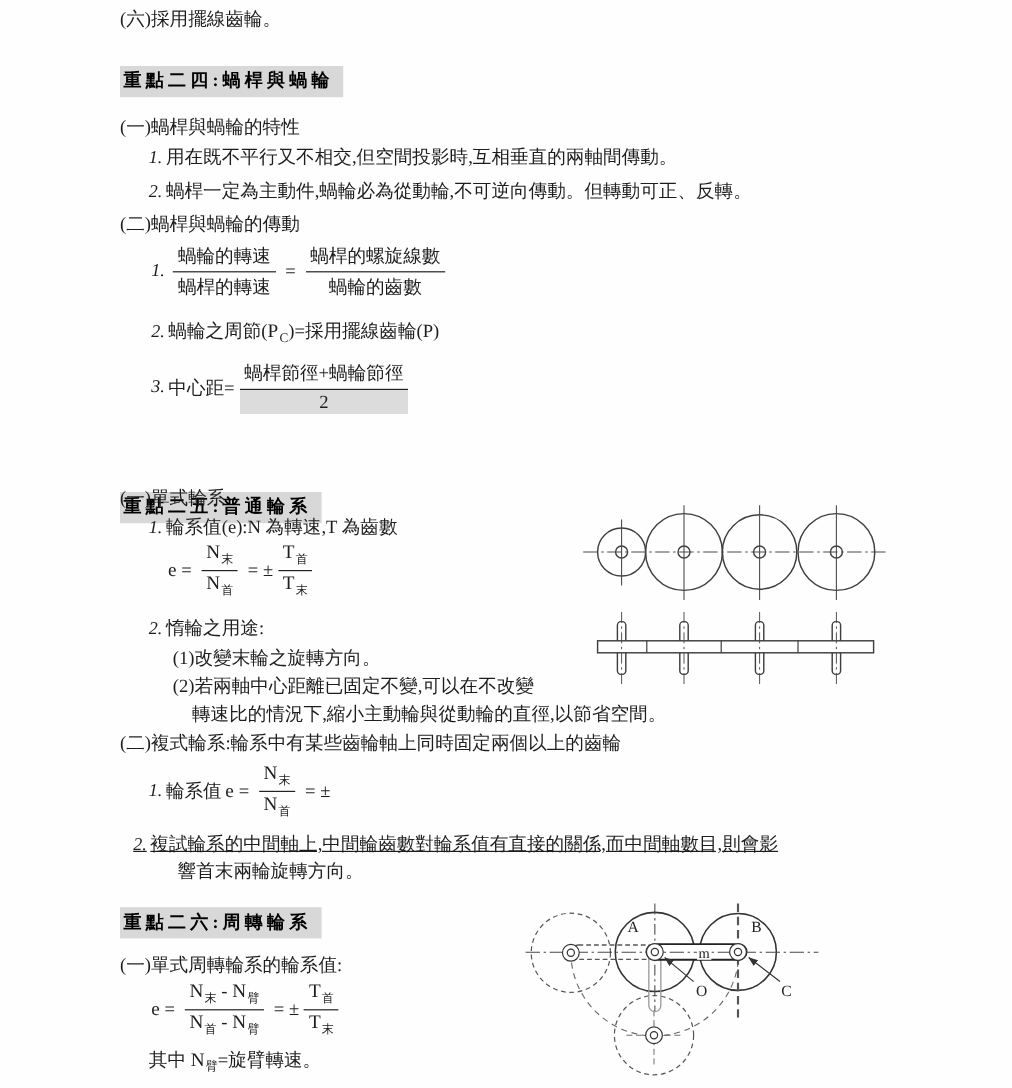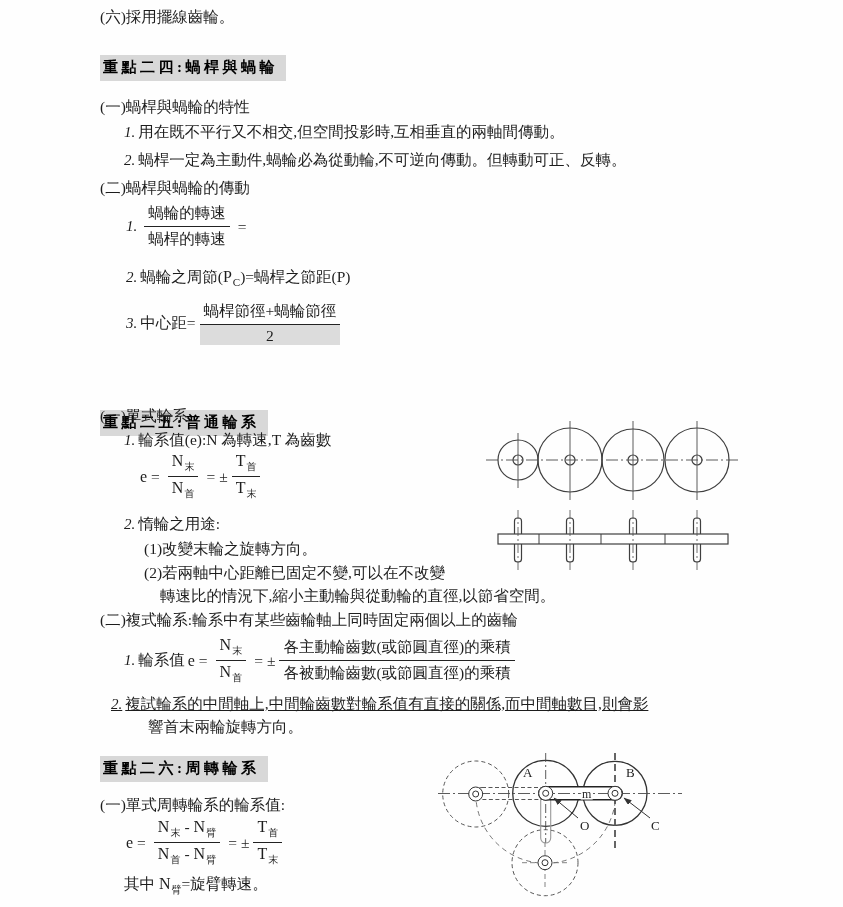--- a/index.html
+++ b/index.html
@@ -45,24 +45,28 @@
 
   <div class="abs body-txt" style="left:100px;top:178px;">(二)蝸桿與蝸輪的傳動</div>
 
   <div class="abs frow" style="left:126px;top:203px;">
     <span class="ino">1.</span>
     <span class="frac">
       <span class="num">蝸輪的轉速</span>
       <span class="den">蝸桿的轉速</span>
     </span>
     <span class="op">=</span>
+    <span class="frac">
+      <span class="num">蝸桿的螺旋線數</span>
+      <span class="den">蝸輪的齒數</span>
+    </span>
   </div>
 
   <div class="abs body-txt" style="left:126px;top:266px;">
-    <span class="ino">2.</span><span>蝸輪之周節(</span><span class="mvar">P</span><span class="lsub">C</span><span>)=蝸桿之節距(P)</span>
+    <span class="ino">2.</span><span>蝸輪之周節(</span><span class="mvar">P</span><span class="lsub">C</span><span>)=採用擺線齒輪(P)</span>
   </div>
 
   <div class="abs frow" style="left:126px;top:301px;">
     <span class="ino">3.</span>
     <span>中心距=</span>
     <span class="frac">
       <span class="num">蝸桿節徑+蝸輪節徑</span>
       <span class="den den-hl">2</span>
     </span>
   </div>
@@ -103,24 +107,20 @@
     <span class="ino">1.</span>
     <span>輪系值</span>
     <span class="mvar" style="margin-left:3px;">e</span>
     <span class="op">=</span>
     <span class="frac">
       <span class="num"><span class="mvar">N</span><span class="csub">末</span></span>
       <span class="den"><span class="mvar">N</span><span class="csub">首</span></span>
     </span>
     <span class="op">=</span>
     <span>±</span>
-    <span class="frac">
-      <span class="num">各主動輪齒數(或節圓直徑)的乘積</span>
-      <span class="den">各被動輪齒數(或節圓直徑)的乘積</span>
-    </span>
   </div>
 
   <div class="abs body-txt" style="left:111px;top:694px;text-decoration:underline;">
     <span class="ino">2.</span><span>複試輪系的中間軸上,中間輪齒數對輪系值有直接的關係,而中間軸數目,則會影</span>
   </div>
   <div class="abs heading" style="left:100px;top:756px;">重點二六:周轉輪系</div>
 
   <div class="abs body-txt" style="left:148px;top:717px;">響首末兩輪旋轉方向。</div>
 
   <div class="abs body-txt" style="left:100px;top:795px;">(一)單式周轉輪系的輪系值:</div>

